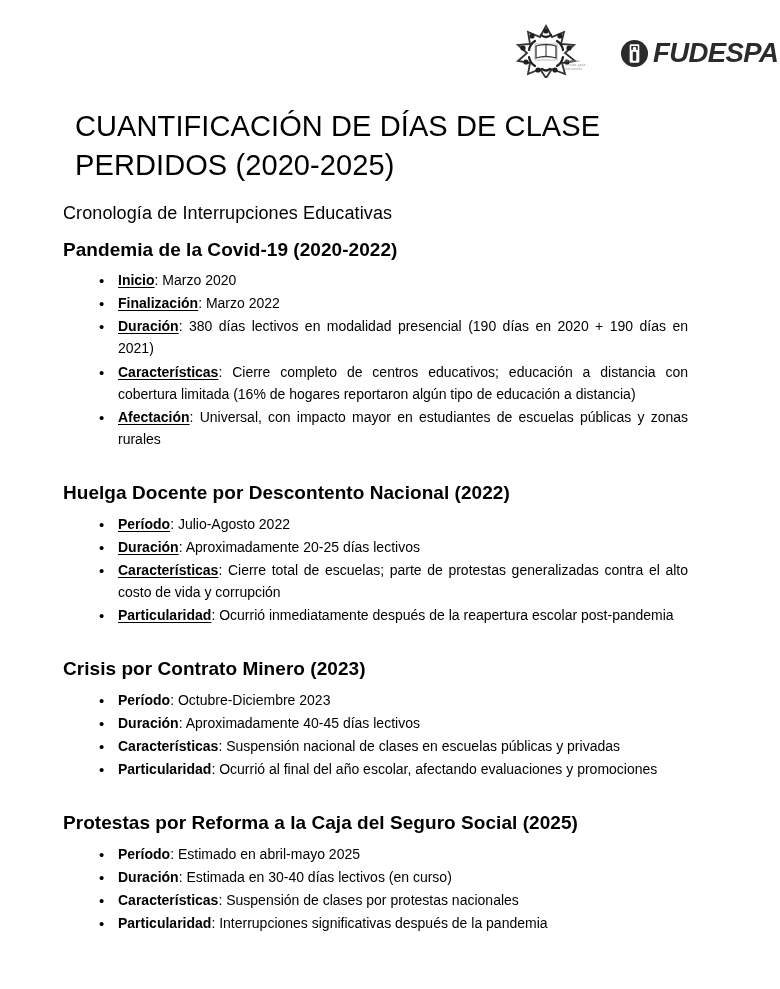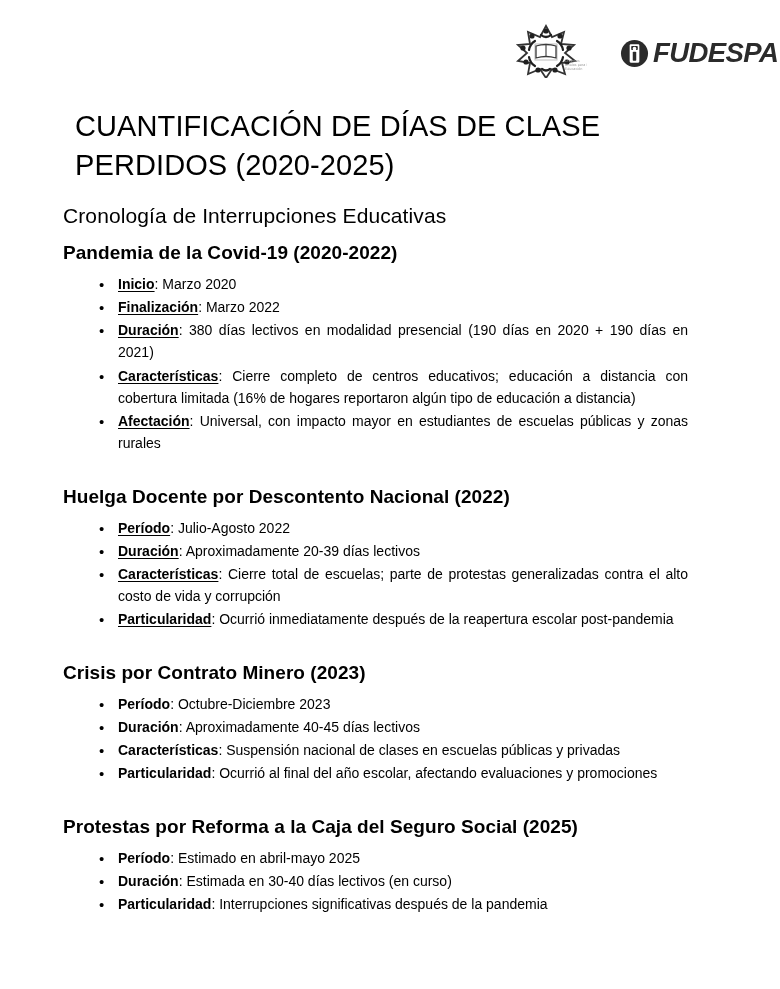--- a/index.html
+++ b/index.html
@@ -78,21 +78,21 @@
     font-weight: normal;
     font-size: 29px;
     line-height: 1.33;
     letter-spacing: 0.1px;
     color: #000;
   }
 
   h2.doc-subtitle {
     margin: 18px 0 0 0;
     font-weight: normal;
-    font-size: 21px;
+    font-size: 18px;
     line-height: 1.3;
     letter-spacing: 0.1px;
   }
 
   h3.section-heading {
     margin: 11px 0 0 0;
     font-weight: bold;
     font-size: 19px;
     line-height: 1.35;
     letter-spacing: 0.05px;
@@ -200,39 +200,40 @@
         <li><span class="lbl">Duración</span><span>: 380 días lectivos en modalidad presencial (190 días en 2020 + 190 días en 2021)</span></li>
         <li><span class="lbl">Características</span><span>: Cierre completo de centros educativos; educación a distancia con cobertura limitada (16% de hogares reportaron algún tipo de educación a distancia)</span></li>
         <li><span class="lbl">Afectación</span><span>: Universal, con impacto mayor en estudiantes de escuelas públicas y zonas rurales</span></li>
       </ul>
     </div>
 
     <div class="sec-block gap">
       <h3 class="section-heading">Huelga Docente por Descontento Nacional (2022)</h3>
       <ul class="bullets underlined justified">
         <li><span class="lbl">Período</span><span>: Julio-Agosto 2022</span></li>
-        <li><span class="lbl">Duración</span><span>: Aproximadamente 20-39 días lectivos</span></li>
+        <li><span class="lbl">Duración</span><span>: Aproximadamente 20-25 días lectivos</span></li>
         <li><span class="lbl">Características</span><span>: Cierre total de escuelas; parte de protestas generalizadas contra el alto costo de vida y corrupción</span></li>
         <li><span class="lbl">Particularidad</span><span>: Ocurrió inmediatamente después de la reapertura escolar post-pandemia</span></li>
       </ul>
     </div>
 
     <div class="sec-block gap">
       <h3 class="section-heading">Crisis por Contrato Minero (2023)</h3>
       <ul class="bullets">
         <li><span class="lbl">Período</span><span>: Octubre-Diciembre 2023</span></li>
         <li><span class="lbl">Duración</span><span>: Aproximadamente 40-45 días lectivos</span></li>
         <li><span class="lbl">Características</span><span>: Suspensión nacional de clases en escuelas públicas y privadas</span></li>
         <li><span class="lbl">Particularidad</span><span>: Ocurrió al final del año escolar, afectando evaluaciones y promociones</span></li>
       </ul>
     </div>
 
     <div class="sec-block gap">
       <h3 class="section-heading">Protestas por Reforma a la Caja del Seguro Social (2025)</h3>
       <ul class="bullets">
         <li><span class="lbl">Período</span><span>: Estimado en abril-mayo 2025</span></li>
         <li><span class="lbl">Duración</span><span>: Estimada en 30-40 días lectivos (en curso)</span></li>
+        <li><span class="lbl">Características</span><span>: Suspensión de clases por protestas nacionales</span></li>
         <li><span class="lbl">Particularidad</span><span>: Interrupciones significativas después de la pandemia</span></li>
       </ul>
     </div>
 
   </div>
 </div>
 
 </body></html>

